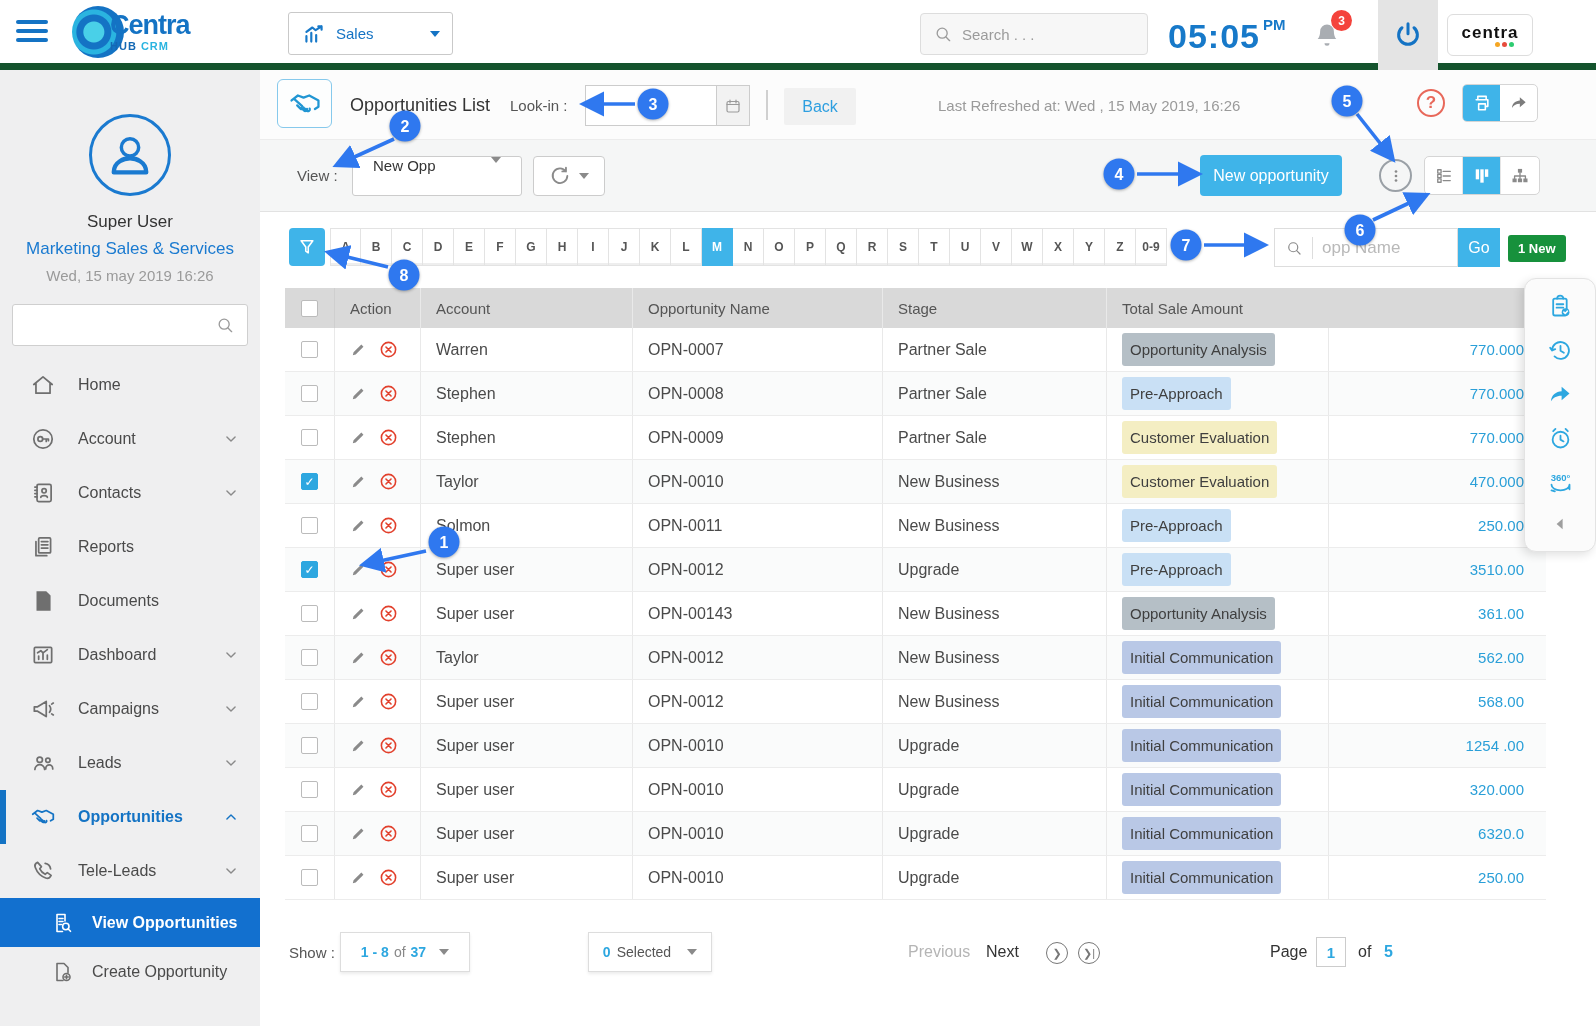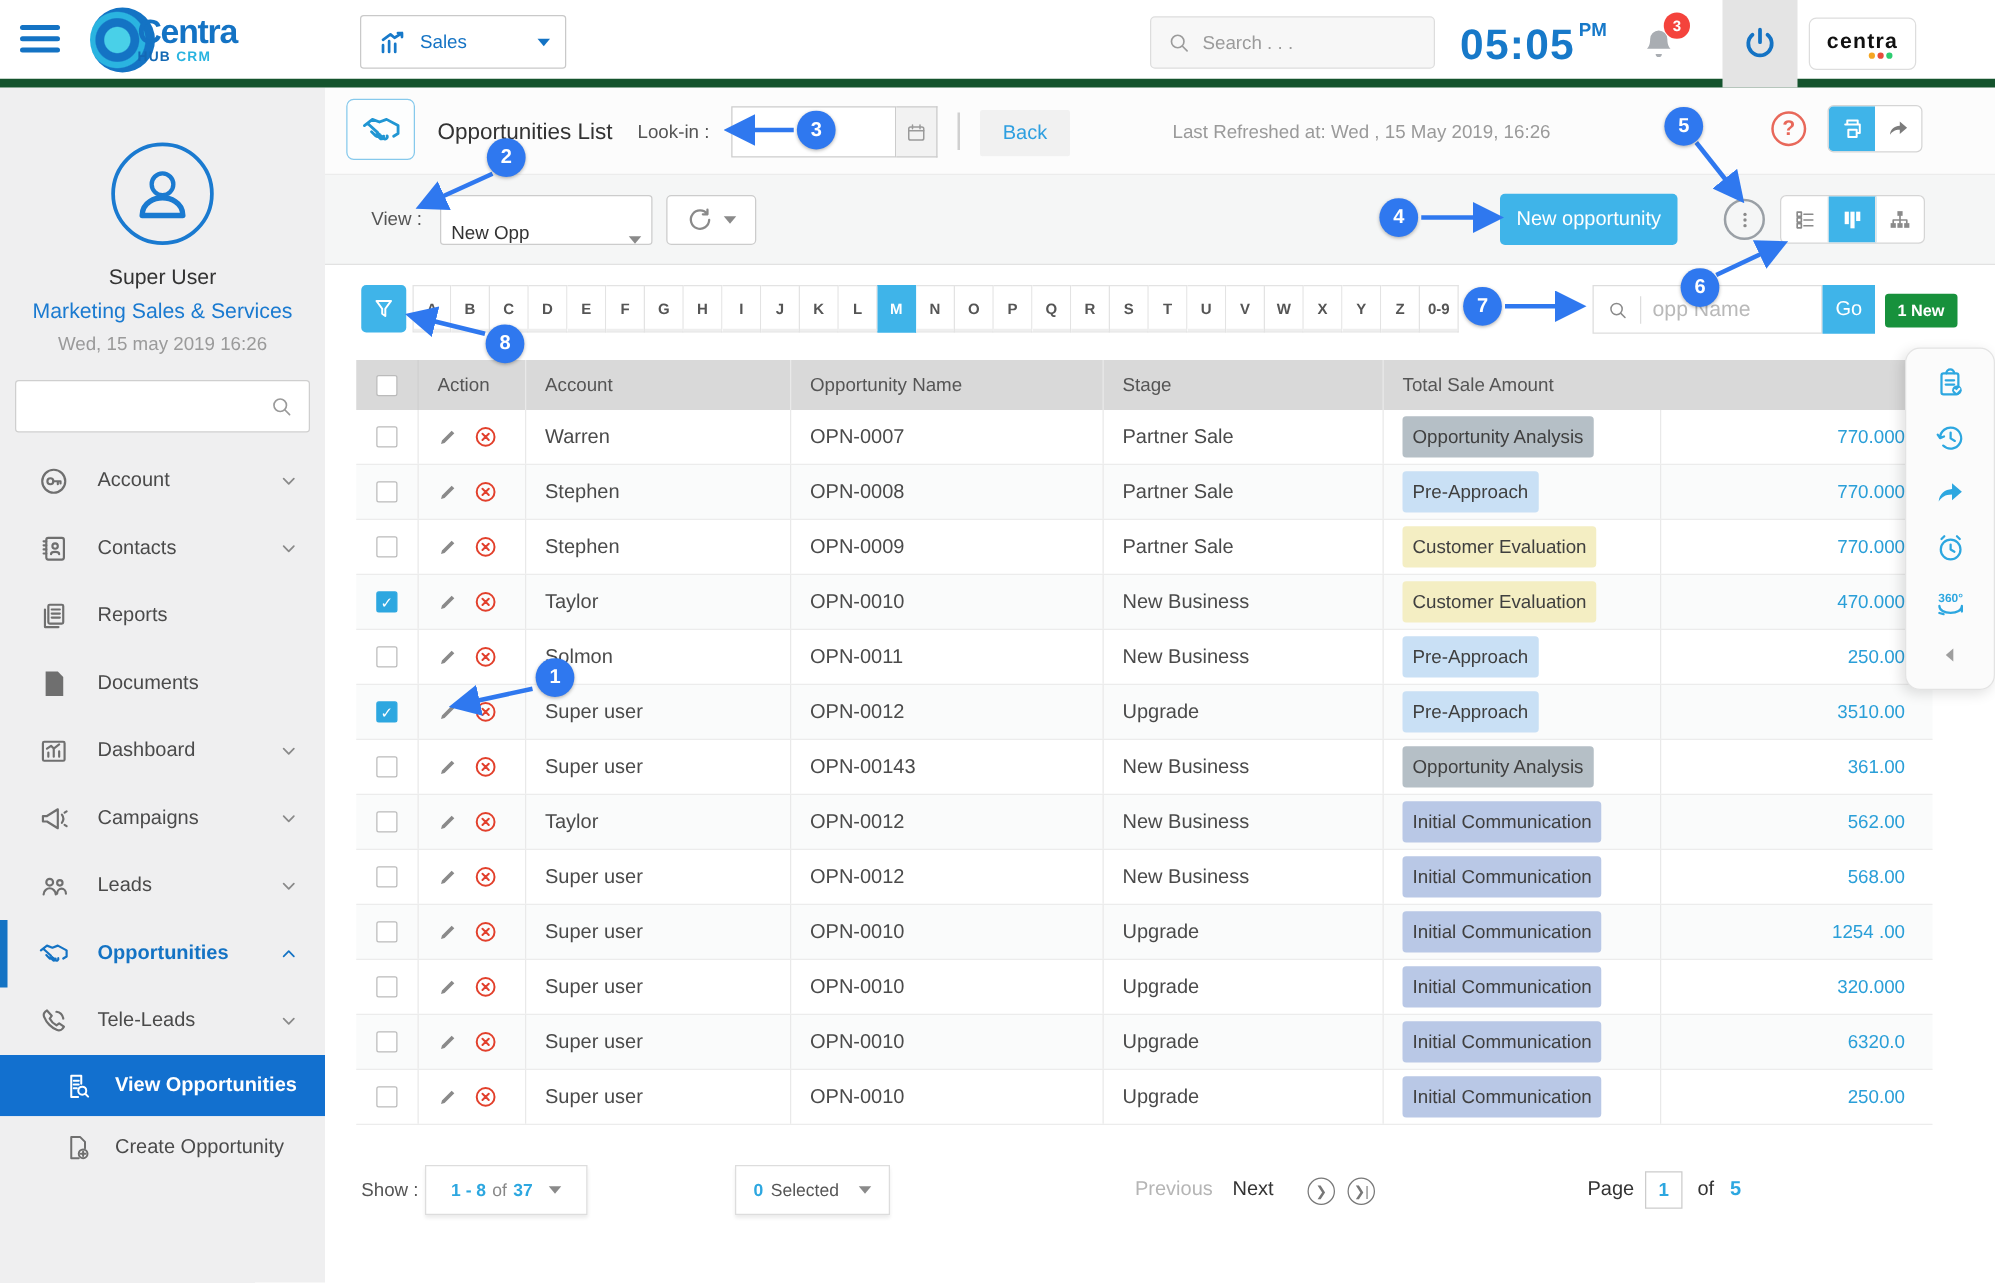--- a/index.html
+++ b/index.html
@@ -81,21 +81,21 @@
     color:#e8685a; font-weight:bold; font-size:17px; display:flex; align-items:center; justify-content:center; cursor:pointer; }
   .print-share { position:absolute; left:1202px; top:14px; width:76px; height:38px; border:1px solid #d5d5d5; border-radius:5px;
     display:flex; overflow:hidden; background:#fff; }
   .print-share .ps { width:38px; display:flex; align-items:center; justify-content:center; cursor:pointer; }
   .print-share .ps.print { background:var(--accent); color:#fff; }
   .print-share .ps.share { color:#7c7c7c; }
 
   .view-band { position:relative; height:72px; background:#f5f6f6; border-bottom:1px solid #e2e2e2; }
   .view-label { position:absolute; left:37px; top:27px; font-size:15px; color:#555; }
   .view-select { position:absolute; left:92px; top:16px; width:170px; height:40px; background:#fff; border:1px solid #ccc;
-    border-radius:3px; display:flex; align-items:flex-end; padding:0 8px; cursor:pointer; }
+    border-radius:3px; display:flex; align-items:flex-start; padding:0 20px; cursor:pointer; }
   .view-select .v-val { flex:1; font-size:15px; color:#333; }
   .refresh-btn { position:absolute; left:273px; top:16px; width:72px; height:40px; background:#fff; border:1px solid #ccc;
     border-radius:4px; display:flex; align-items:center; justify-content:center; gap:8px; color:#8a8a8a; cursor:pointer; }
   .new-opp-btn { position:absolute; left:940px; top:15px; width:142px; height:41px; background:var(--accent); border:0;
     border-radius:4px; color:#fff; font-size:16px; cursor:pointer; font-family:"Liberation Sans", sans-serif; }
   .dots-btn { position:absolute; left:1119px; top:88px; margin-top:-70px; width:33px; height:33px; border:2px solid #9aa0a6;
     border-radius:50%; color:#8a8a8a; display:flex; align-items:center; justify-content:center; cursor:pointer; top:88px; }
   .view-toggles { position:absolute; left:1164px; top:86px; margin-top:-70px; width:116px; height:39px; border:1px solid #d5d5d5;
     border-radius:5px; background:#fff; display:flex; overflow:hidden; }
   .view-toggles .vt { width:39px; display:flex; align-items:center; justify-content:center; color:#8a8a8a; cursor:pointer;
@@ -253,20 +253,28 @@
   <div class="side-search">
     <input type="text" style="">
     <span class="s-icon" style="width:20px;height:20px;">
         <svg class="icon" viewBox="0 0 24 24" fill="none" stroke="currentColor" stroke-width="1.6" stroke-linecap="round" stroke-linejoin="round">
           <circle cx="11" cy="11" r="6"></circle>
           <path d="M15.6 15.6 20 20"></path>
         </svg>
       </span>
   </div>
   <nav class="nav" id="sidebar-nav">
+      <div class="nav-item">
+        <span class="n-icon">
+          <svg class="icon" viewBox="0 0 24 24" fill="none" stroke="currentColor" stroke-width="1.6" stroke-linecap="round" stroke-linejoin="round">
+            <path d="M3.5 11.5 12 4.5l8.5 7M5.5 10v9.5h13V10"></path>
+          </svg>
+        </span>
+        <span class="n-label">Home</span>
+      </div>
       <div class="nav-item">
         <span class="n-icon">
           <svg class="icon" viewBox="0 0 24 24" fill="none" stroke="currentColor" stroke-width="1.6" stroke-linecap="round" stroke-linejoin="round">
             <circle cx="12" cy="12" r="8.5"></circle>
             <circle cx="9.5" cy="12" r="2.2"></circle>
             <path d="M11.7 12h5.3M15 12v2.2M17 12v1.6"></path>
           </svg>
         </span>
         <span class="n-label">Account</span>
         <span class="n-chev">

